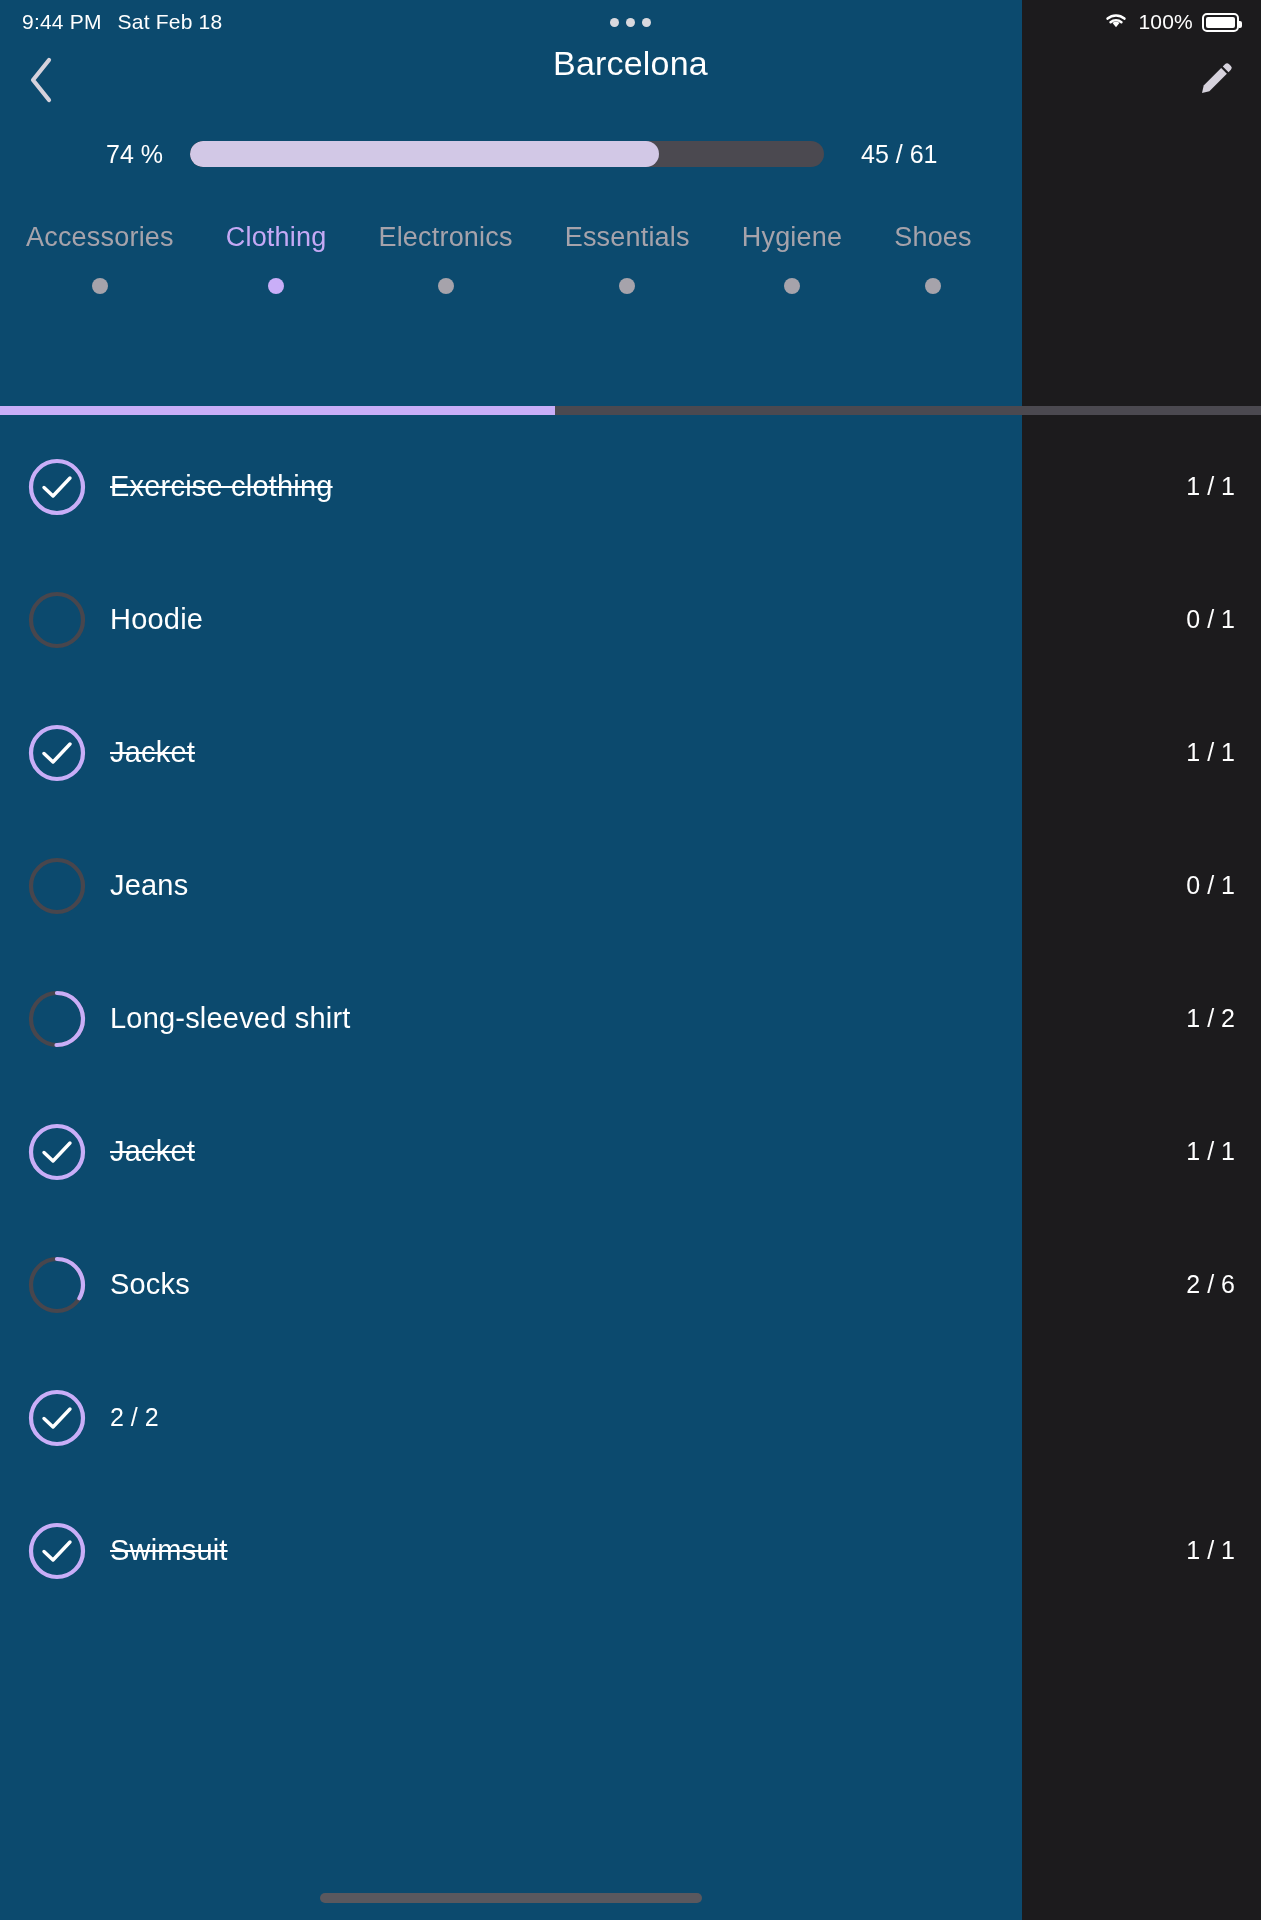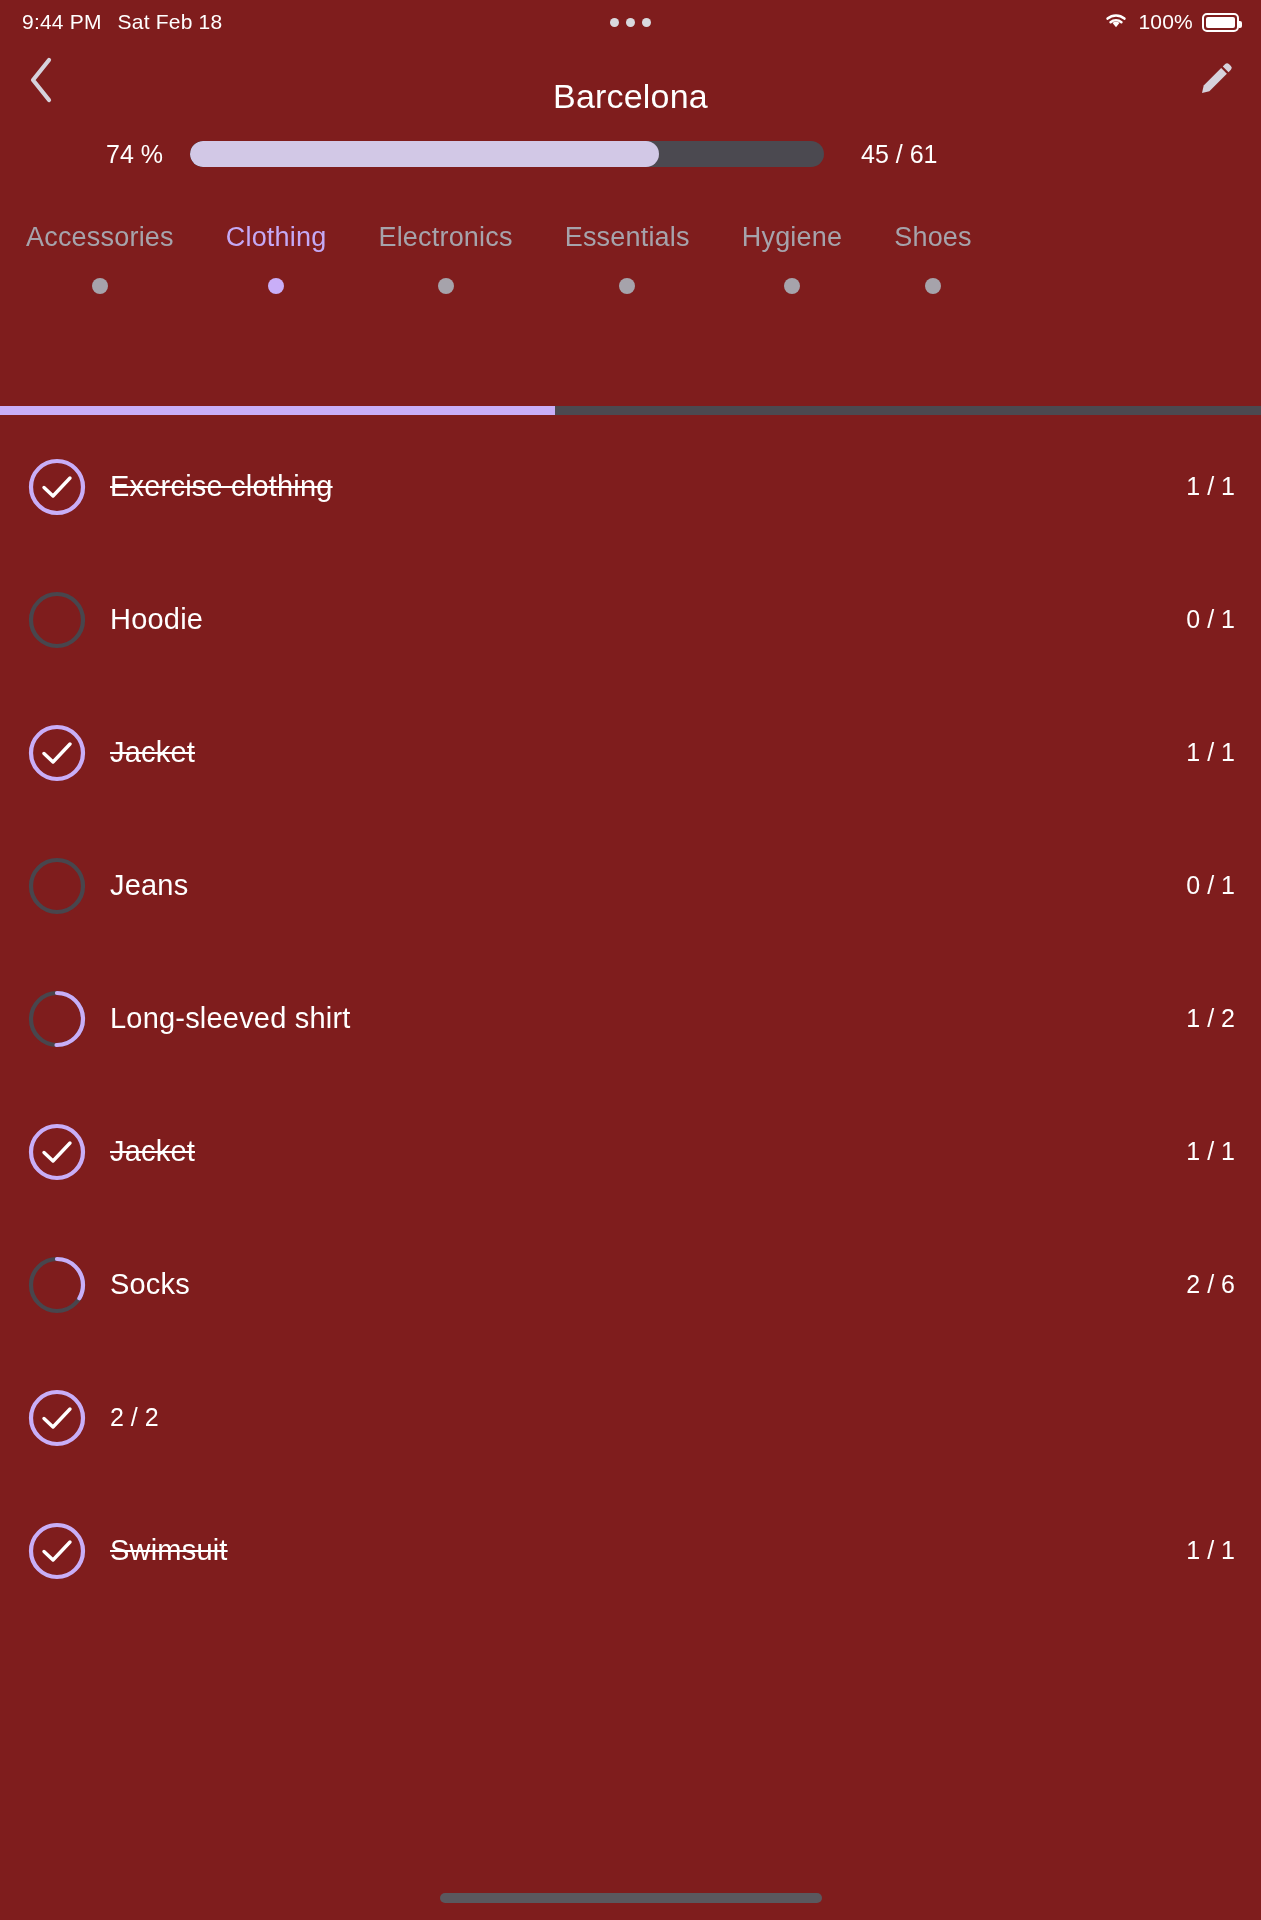--- a/index.html
+++ b/index.html
@@ -4,22 +4,22 @@
 <style>
   * { box-sizing: border-box; margin: 0; padding: 0; }
   html, body {
     width: 1261px; height: 1920px;
     background: #1c1b1d;
     font-family: "Liberation Sans", sans-serif;
     overflow: hidden;
   }
   #app {
     position: relative;
-    width: 1261px; height: 1920px;
-    background: #7f1d1d;
+    width: 1022px; height: 1920px;
+    background: #0c4a6e;
     color: #ffffff;
   }
 
   
   .statusbar {
     position: absolute; top: 0; left: 0;
     width: 1261px; height: 44px;
     display: flex; align-items: center;
     padding: 0 22px;
     font-size: 21px; letter-spacing: .2px;
@@ -47,21 +47,21 @@
   .batt::after {
     content: ""; position: absolute; right: -5px; top: 6px;
     width: 3px; height: 7px; background: #ffffff; border-radius: 0 2px 2px 0;
   }
   .batt i { display: block; height: 100%; width: 100%; background: #ffffff; border-radius: 2px; }
 
   
   .navbar {
     position: absolute; top: 44px; left: 0;
     width: 1261px; height: 72px;
-    display: flex; align-items: flex-end;
+    display: flex; align-items: flex-start;
   }
   .nav-back {
     position: absolute; left: 14px; top: 50%; transform: translateY(-50%);
     width: 56px; height: 56px; display: flex; align-items: center; justify-content: center;
     cursor: pointer;
   }
   .nav-title {
     width: 100%; text-align: center;
     font-size: 34px; font-weight: 400; color: #ffffff; letter-spacing: .2px;
   }

